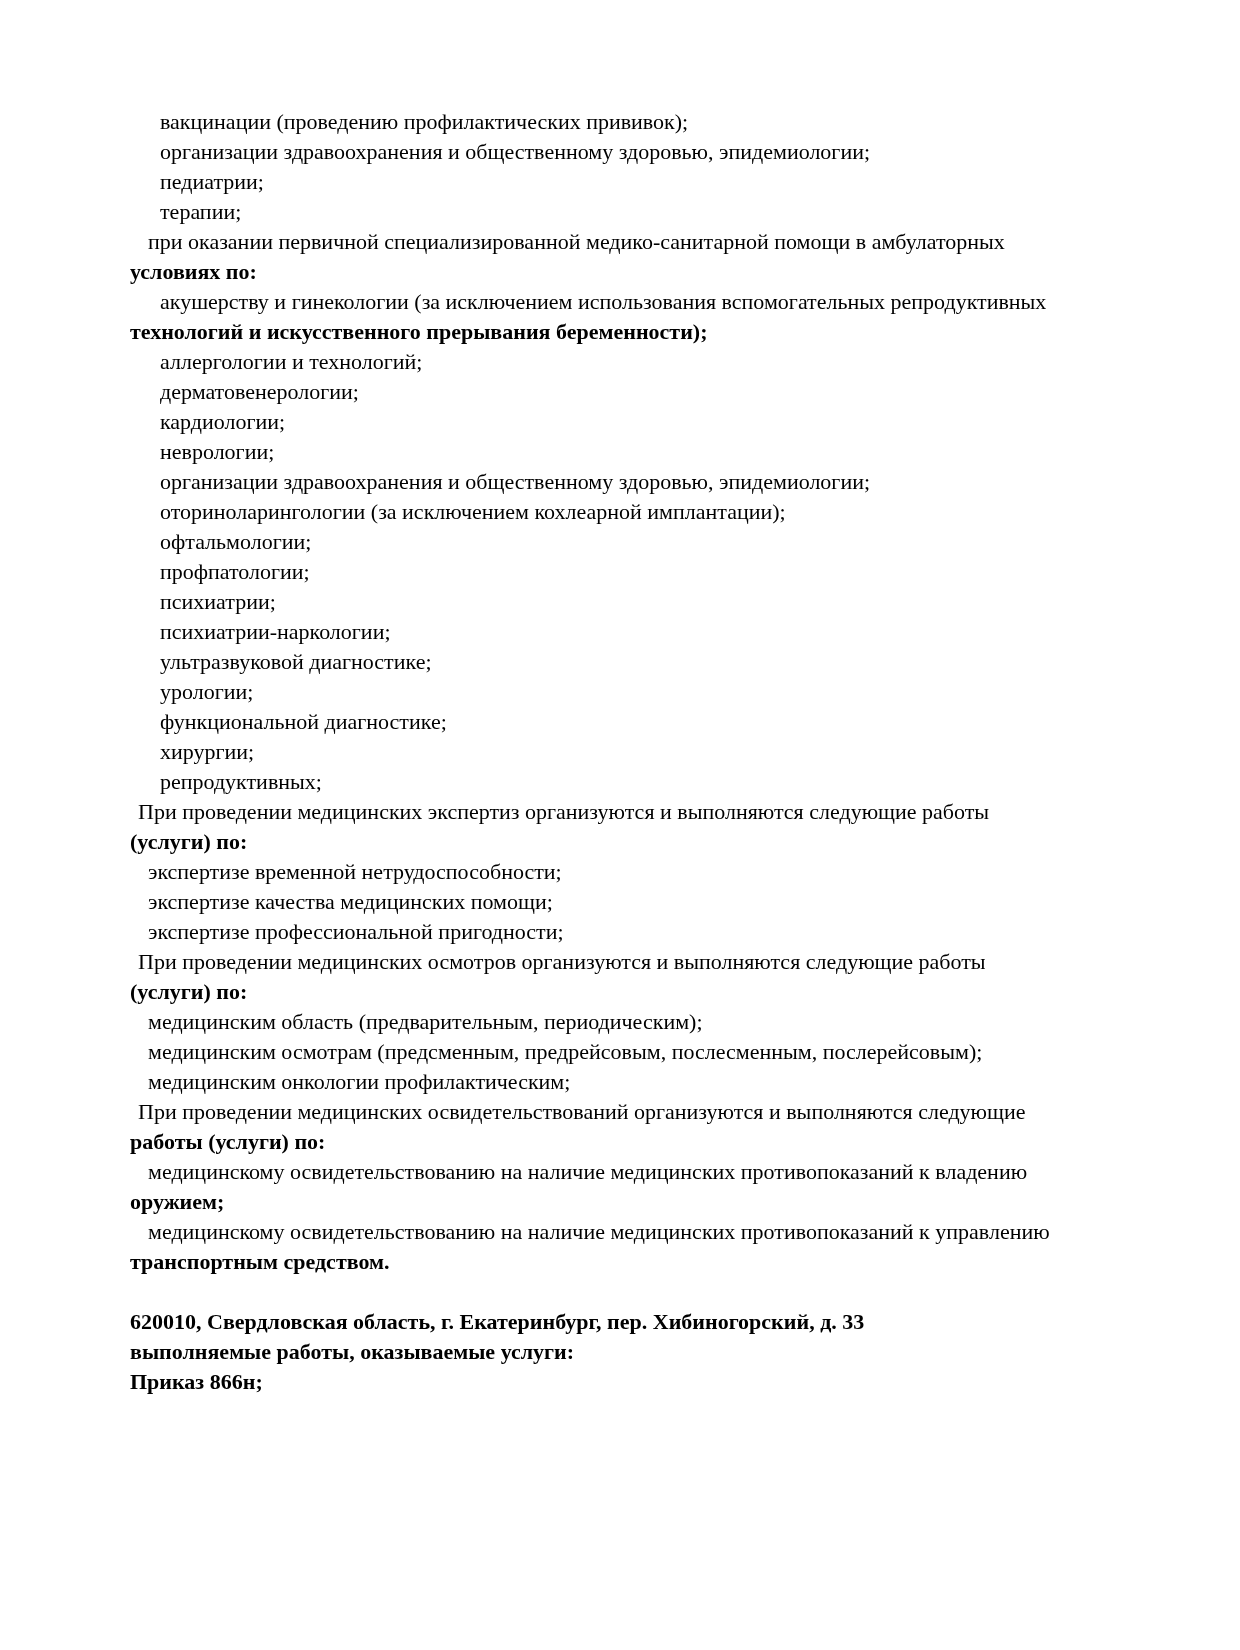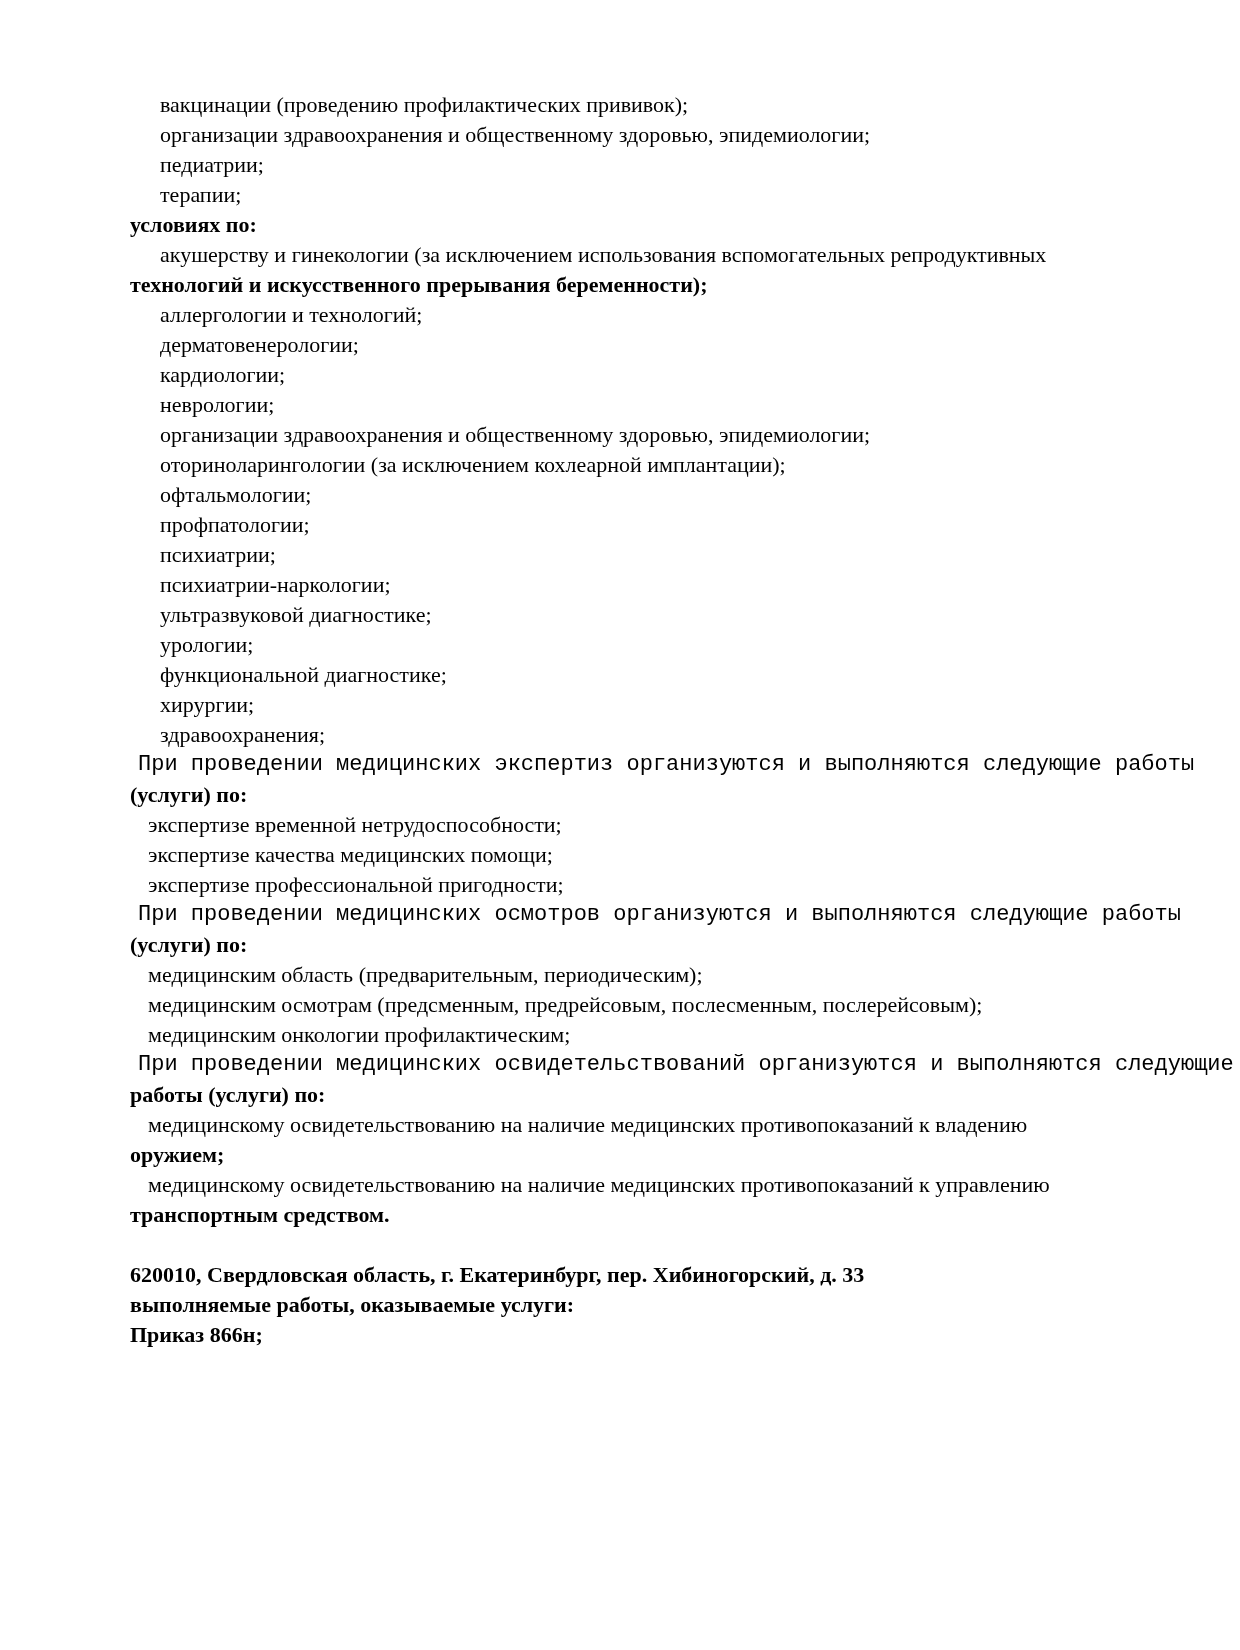--- a/index.html
+++ b/index.html
@@ -10,64 +10,65 @@
   .page {
     position: relative;
     width: 1240px;
     height: 1650px;
     background: #ffffff;
     overflow: hidden;
   }
   .doc-text {
     position: absolute;
     left: 130px;
-    top: 90px;
+    top: 107px;
     width: 1075px;
     font-family: "Liberation Serif", "DejaVu Serif", serif;
     font-size: 22px;
     line-height: 30px;
     color: #000000;
     letter-spacing: 0px;
   }
   .doc-line {
     min-height: 30px;
     white-space: nowrap;
   }
   .ind-0 { padding-left: 0; font-weight: bold; }
-  .ind-1 { padding-left: 8px; font-family: Liberation Mono, monospace; }
+  .ind-1 { padding-left: 8px; }
   .ind-2 { padding-left: 18px; }
   .ind-3 { padding-left: 30px; }
 </style>
 </head>
 <body>
 
 <div class="page">
   <div class="doc-text" id="doc-text">
       <div class="doc-line ind-3">вакцинации (проведению профилактических прививок);</div>
       <div class="doc-line ind-3">организации здравоохранения и общественному здоровью, эпидемиологии;</div>
       <div class="doc-line ind-3">педиатрии;</div>
       <div class="doc-line ind-3">терапии;</div>
+      <div class="doc-line ind-2">при оказании первичной специализированной медико-санитарной помощи в амбулаторных</div>
       <div class="doc-line ind-0">условиях по:</div>
       <div class="doc-line ind-3">акушерству и гинекологии (за исключением использования вспомогательных репродуктивных</div>
       <div class="doc-line ind-0">технологий и искусственного прерывания беременности);</div>
       <div class="doc-line ind-3">аллергологии и технологий;</div>
       <div class="doc-line ind-3">дерматовенерологии;</div>
       <div class="doc-line ind-3">кардиологии;</div>
       <div class="doc-line ind-3">неврологии;</div>
       <div class="doc-line ind-3">организации здравоохранения и общественному здоровью, эпидемиологии;</div>
       <div class="doc-line ind-3">оториноларингологии (за исключением кохлеарной имплантации);</div>
       <div class="doc-line ind-3">офтальмологии;</div>
       <div class="doc-line ind-3">профпатологии;</div>
       <div class="doc-line ind-3">психиатрии;</div>
       <div class="doc-line ind-3">психиатрии-наркологии;</div>
       <div class="doc-line ind-3">ультразвуковой диагностике;</div>
       <div class="doc-line ind-3">урологии;</div>
       <div class="doc-line ind-3">функциональной диагностике;</div>
       <div class="doc-line ind-3">хирургии;</div>
-      <div class="doc-line ind-3">здравоохранения;</div>
+      <div class="doc-line ind-3">репродуктивных;</div>
       <div class="doc-line ind-1">При проведении медицинских экспертиз организуются и выполняются следующие работы</div>
       <div class="doc-line ind-0">(услуги) по:</div>
       <div class="doc-line ind-2">экспертизе временной нетрудоспособности;</div>
       <div class="doc-line ind-2">экспертизе качества медицинских помощи;</div>
       <div class="doc-line ind-2">экспертизе профессиональной пригодности;</div>
       <div class="doc-line ind-1">При проведении медицинских осмотров организуются и выполняются следующие работы</div>
       <div class="doc-line ind-0">(услуги) по:</div>
       <div class="doc-line ind-2">медицинским область (предварительным, периодическим);</div>
       <div class="doc-line ind-2">медицинским осмотрам (предсменным, предрейсовым, послесменным, послерейсовым);</div>
       <div class="doc-line ind-2">медицинским онкологии профилактическим;</div>

